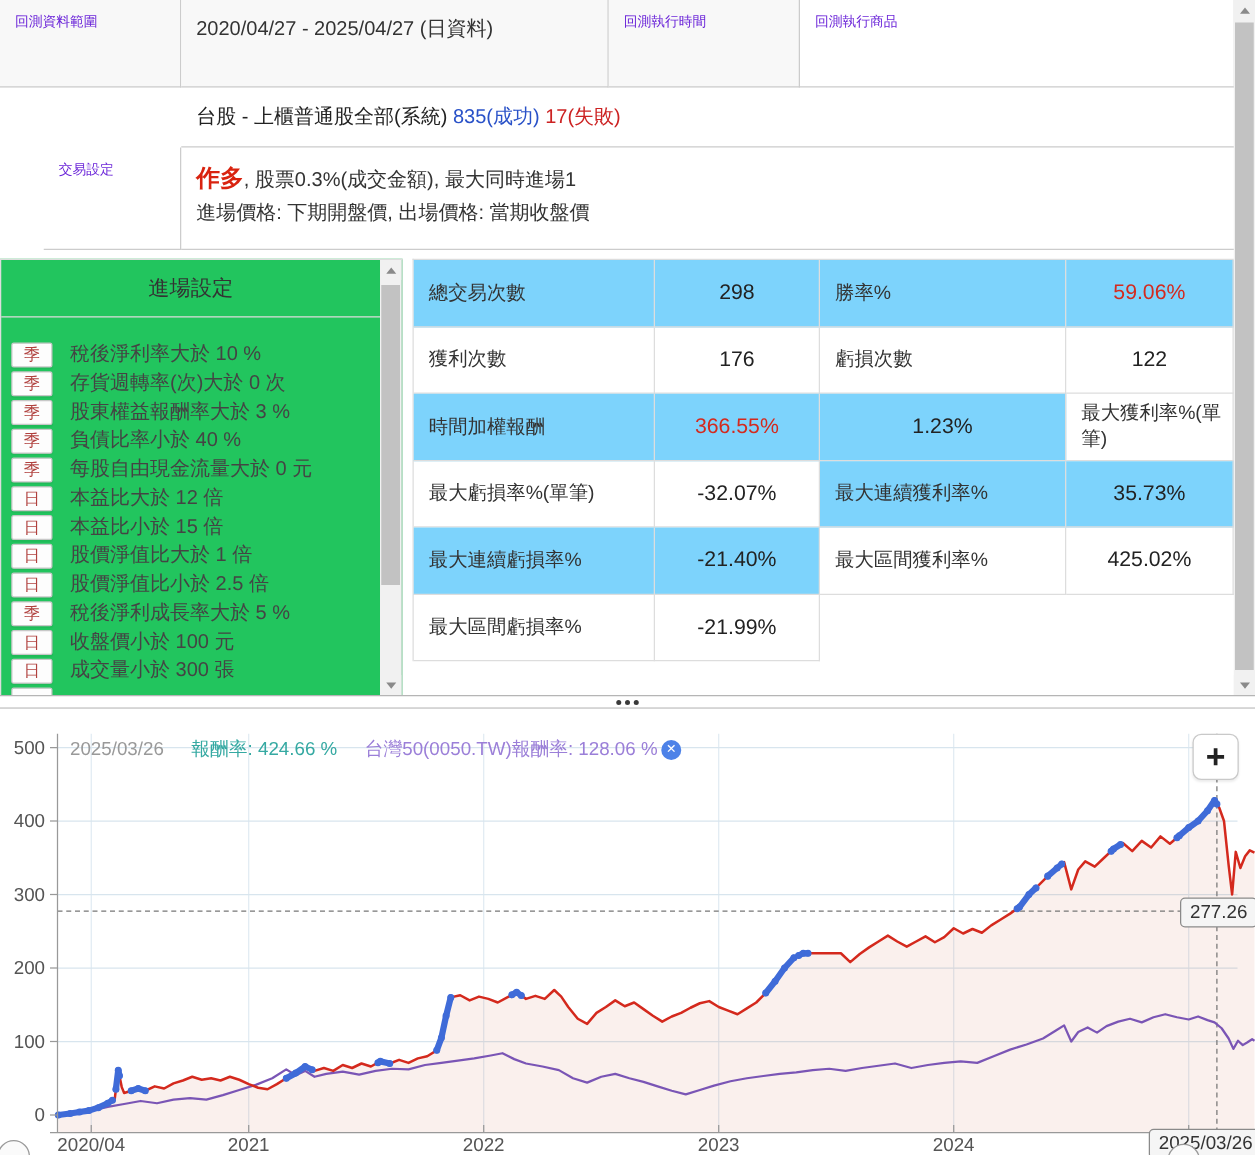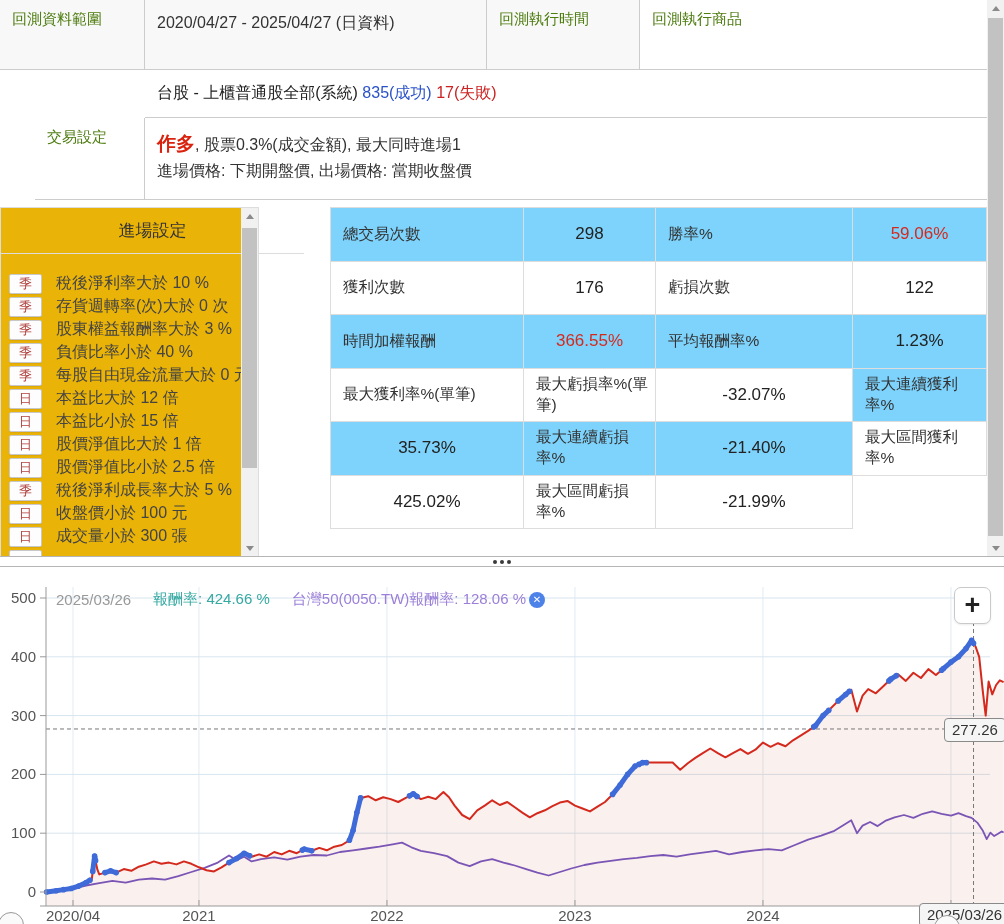--- a/index.html
+++ b/index.html
@@ -5,33 +5,33 @@
   * { margin:0; padding:0; box-sizing:border-box; }
   html,body { width:1004px; height:924px; overflow:hidden; background:#fff;
     font-family:"Liberation Sans","DejaVu Sans",sans-serif; color:#333; }
   body { position:relative; }
 
   
   .info-grid { position:absolute; left:0; top:0; width:988px;
     display:grid; grid-template-columns:145px 342px 153px 348px;
     grid-template-rows:70px 48px 82px; }
   .cell { border-right:1px solid #ccc; border-bottom:1px solid #ccc;
-    padding:10px 12px; font-size:15px; color:#4d7c0f; }
+    padding:10px 12px; font-size:11px; color:#6d28d9; }
   .cell.value { color:#333; font-size:16px; padding-top:13px; }
   .cell.nrb { border-right:none; }
   .row1 { background:#f8f8f8; }
   .span3 { grid-column:2 / 5; }
   .blue-text { color:#2a52c8; }
   .red-text { color:#cc2222; }
   .lead-long { color:#d9230f; font-weight:bold; font-size:19px; }
   .r3line { line-height:26px; color:#333; }
 
   
-  .entry-panel { position:absolute; left:0; top:207px; width:259px; height:349px;
-    border:1px solid #ddd; border-bottom:none; background:#eab308; }
+  .entry-panel { position:absolute; left:0; top:207px; width:322px; height:349px;
+    border:1px solid #ddd; border-bottom:none; background:#22c55e; }
   .entry-header { height:46px; line-height:46px; text-align:center; font-size:17px;
     color:#333; border-bottom:1px solid #ddd; width:303px; }
   .entry-list { position:absolute; left:0; top:47px; width:303px; height:301px;
     overflow:hidden; padding-top:17px; list-style:none; }
   .entry-item { height:23px; display:flex; align-items:center; padding-left:8px; }
   .period-badge { width:33px; height:20px; border:1px solid #c8c8c8; background:#fdfdfd;
     color:#b0413e; font-size:13px; line-height:18px; text-align:center; border-radius:2px;
     box-shadow:0 1px 1px rgba(0,0,0,.06); flex:none; }
   .entry-text { margin-left:14px; font-size:16px; color:#444; white-space:nowrap; }
 
@@ -189,21 +189,20 @@
     <div class="stat-cell stat-label row-odd">總交易次數</div>
     <div class="stat-cell stat-value row-odd">298</div>
     <div class="stat-cell stat-label row-odd">勝率%</div>
     <div class="stat-cell stat-value row-odd red">59.06%</div>
     <div class="stat-cell stat-label">獲利次數</div>
     <div class="stat-cell stat-value">176</div>
     <div class="stat-cell stat-label">虧損次數</div>
     <div class="stat-cell stat-value">122</div>
     <div class="stat-cell stat-label row-odd">時間加權報酬</div>
     <div class="stat-cell stat-value row-odd red">366.55%</div>
-    <div class="stat-cell stat-label row-odd">平均報酬率%</div>
     <div class="stat-cell stat-value row-odd">1.23%</div>
     <div class="stat-cell stat-label">最大獲利率%(單筆)</div>
     <div class="stat-cell stat-label">最大虧損率%(單筆)</div>
     <div class="stat-cell stat-value">-32.07%</div>
     <div class="stat-cell stat-label row-odd">最大連續獲利率%</div>
     <div class="stat-cell stat-value row-odd">35.73%</div>
     <div class="stat-cell stat-label row-odd">最大連續虧損率%</div>
     <div class="stat-cell stat-value row-odd">-21.40%</div>
     <div class="stat-cell stat-label">最大區間獲利率%</div>
     <div class="stat-cell stat-value">425.02%</div>

